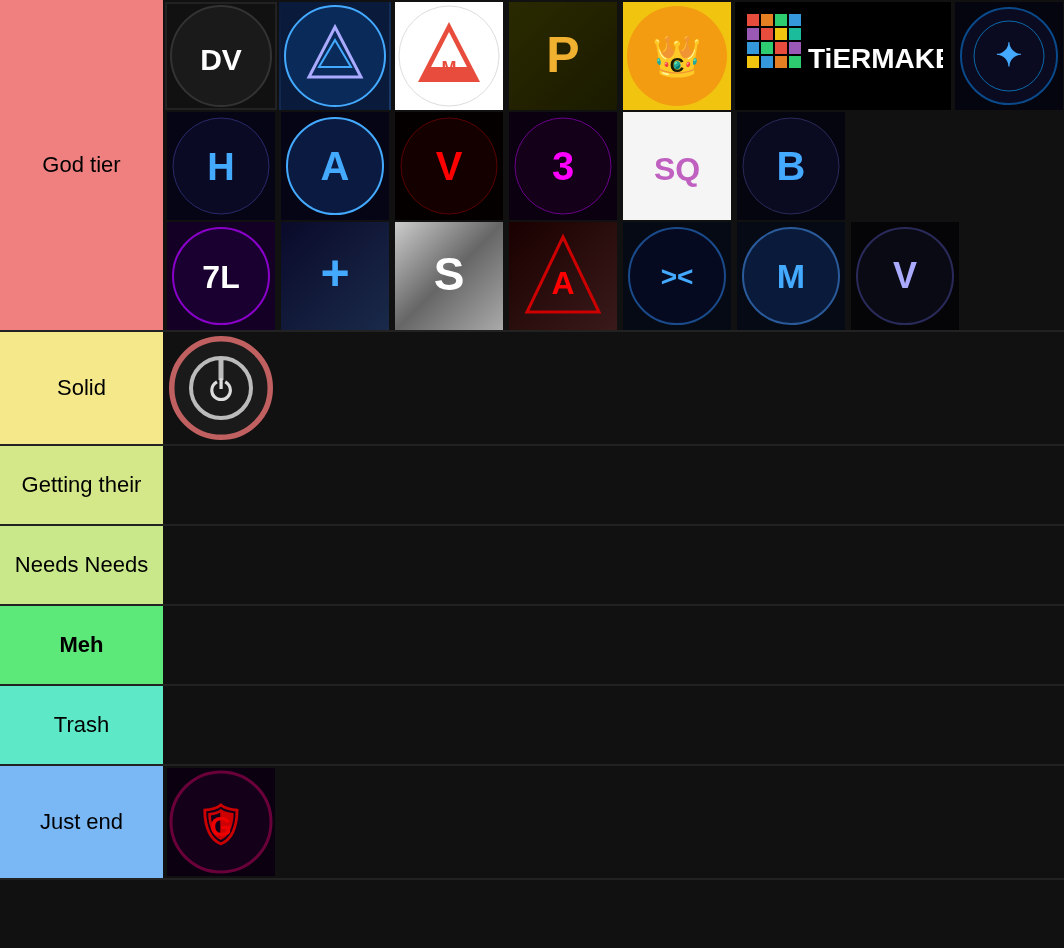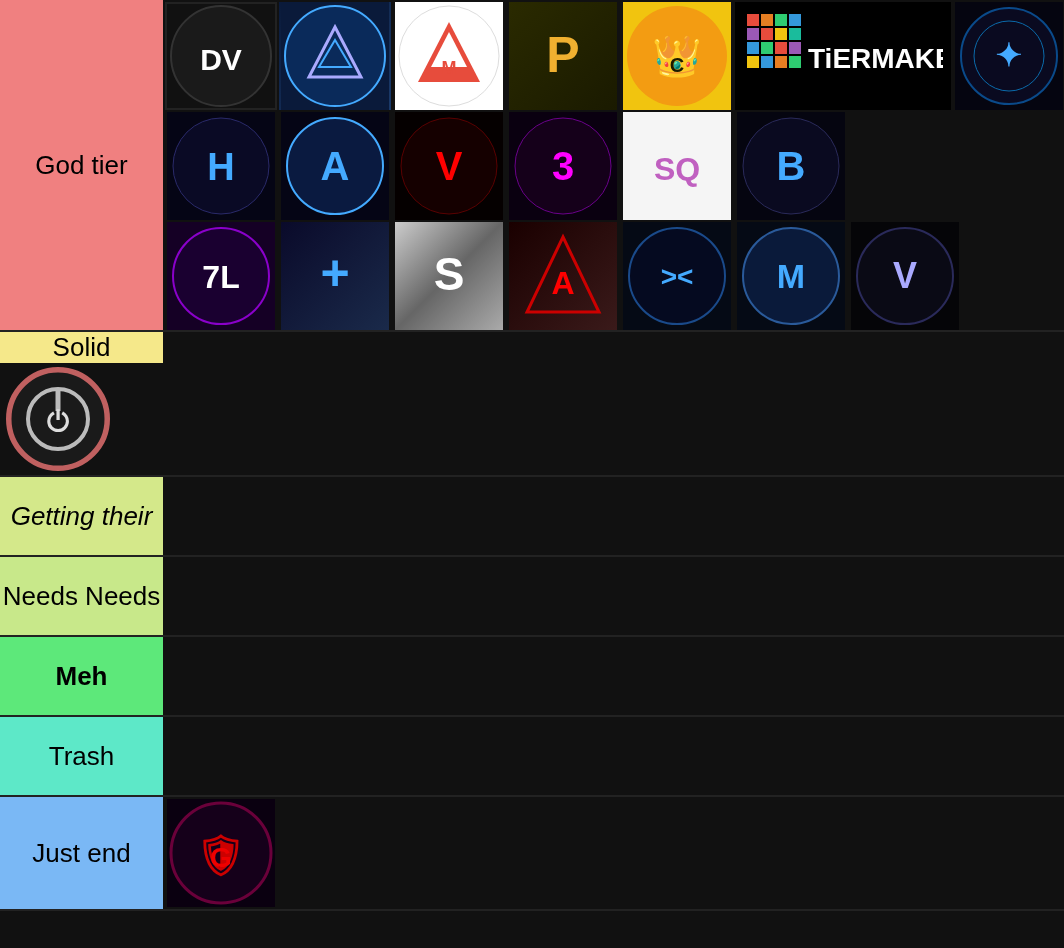--- a/index.html
+++ b/index.html
@@ -13,24 +13,25 @@
       display: flex;
       min-height: 80px;
       border-bottom: 2px solid #222;
     }
     .tier-label {
       width: 163px;
       min-width: 163px;
       display: flex;
       align-items: center;
       justify-content: center;
-      font-size: 26px;
+      font-size: 22px;
       font-weight: 500;
       color: #000;
       text-align: center;
+      padding: 8px;
       flex-shrink: 0;
     }
     .tier-content {
       flex: 1;
       display: flex;
       flex-wrap: wrap;
       align-items: flex-start;
       background: #111;
       padding: 2px;
       gap: 2px;
@@ -51,25 +52,23 @@
 
     
     .tier-row-god {
       min-height: 330px;
     }
     .tier-row-amazing {
       min-height: 80px;
     }
     .tier-row-solid {
       min-height: 110px;
-      flex-direction: column;
     }
     .tier-row-getting {
       min-height: 80px;
-      font-style: italic;
     }
     .tier-row-needs {
       min-height: 80px;
     }
     .tier-row-meh {
       min-height: 80px;
     }
     .tier-row-trash {
       min-height: 80px;
     }

